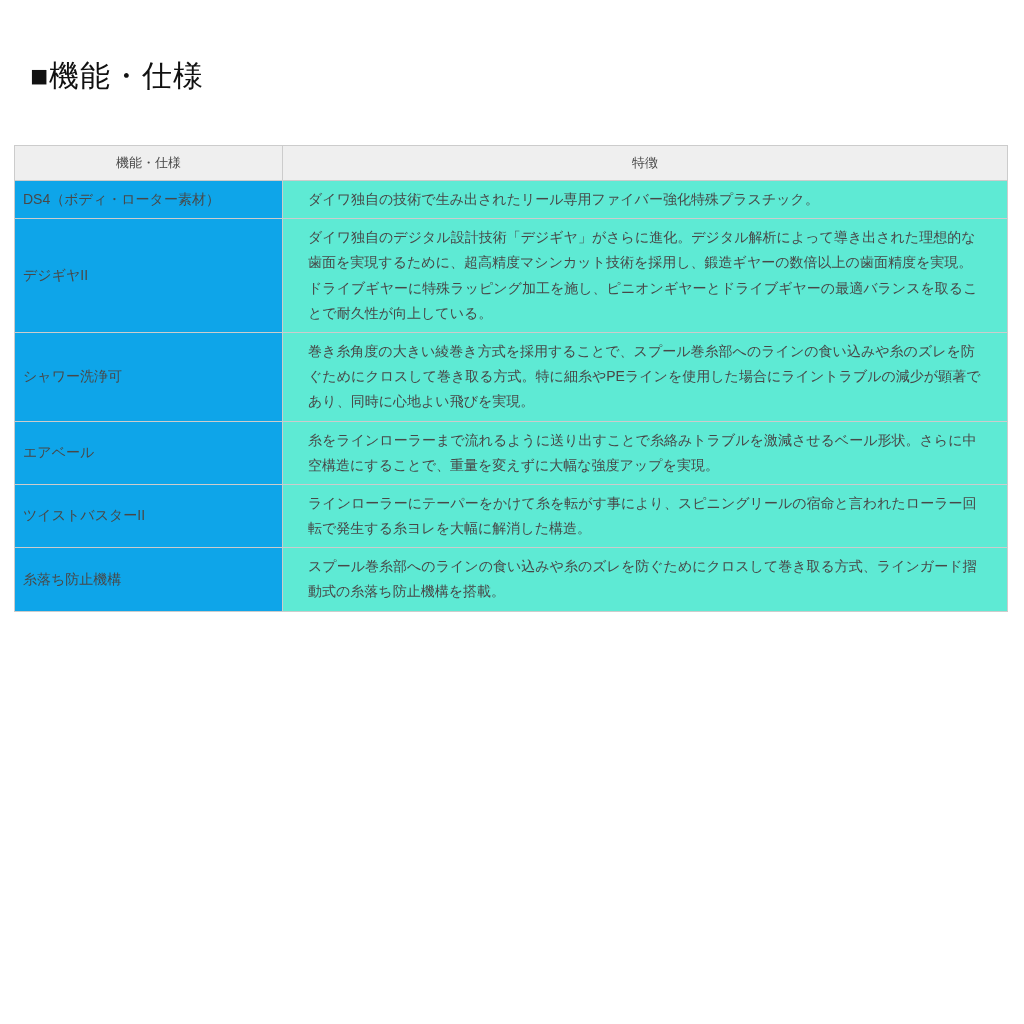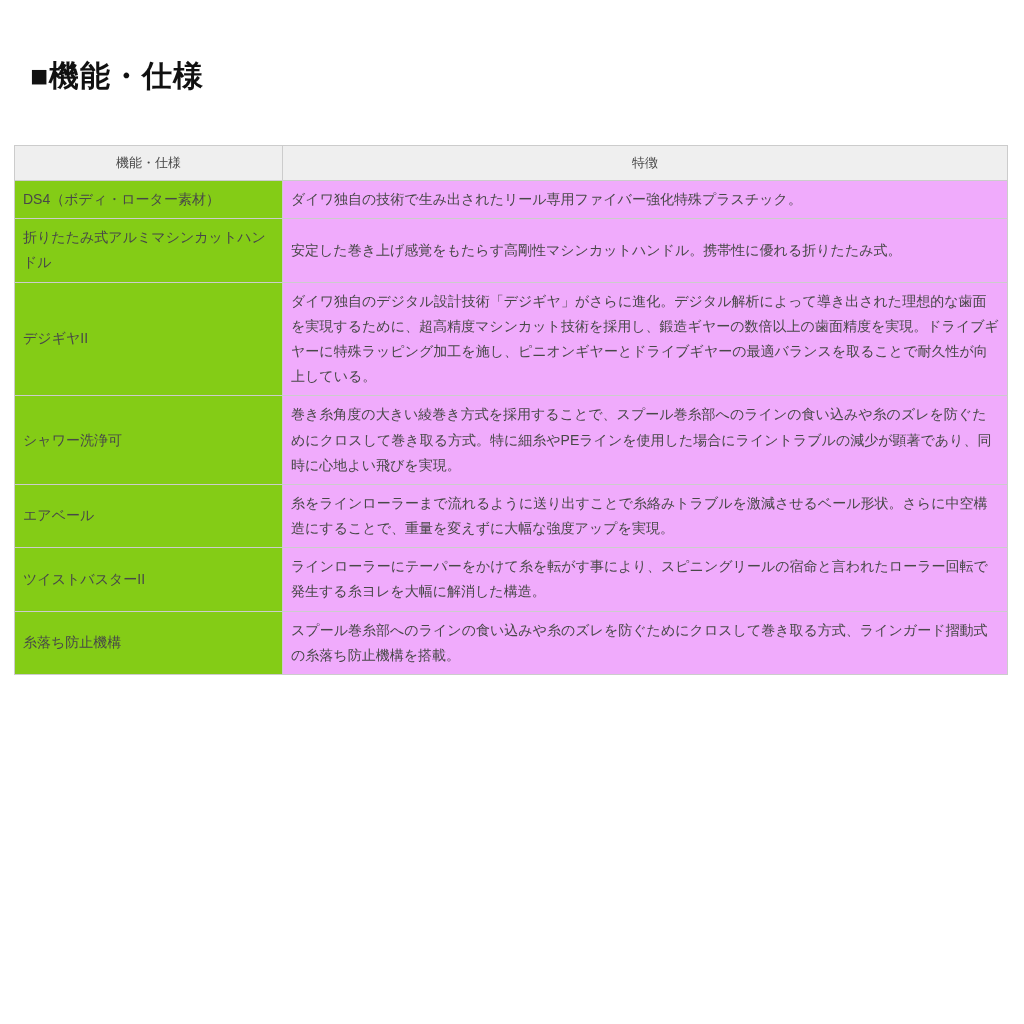--- a/index.html
+++ b/index.html
@@ -7,21 +7,21 @@
     padding: 0;
     background: #ffffff;
     width: 1024px;
     height: 1024px;
     font-family: "Liberation Sans", sans-serif;
     overflow: hidden;
   }
   .page-title {
     margin: 56px 0 0 30px;
     font-size: 30px;
-    font-weight: bold;
+    font-weight: normal;
     color: #111111;
     letter-spacing: 1px;
   }
   table.spec {
     border-collapse: collapse;
     margin: 48px 0 4px 14px;
     width: 994px;
     table-layout: fixed;
   }
   table.spec th,
@@ -33,27 +33,27 @@
   }
   table.spec th {
     background: #efefef;
     font-weight: normal;
     font-size: 13px;
     padding: 8px 4px;
     text-align: center;
   }
   col.feature-col { width: 268px; }
   td.feature {
-    background: #84cc16;
+    background: #0ea5e9;
     padding: 6px 8px;
     line-height: 1.8;
   }
   td.desc {
-    background: #f0abfc;
-    padding: 6px 8px;
+    background: #5eead4;
+    padding: 6px 25px;
     line-height: 1.8;
     word-break: break-all;
   }
 </style>
 </head>
 <body>
 
 <h1 class="page-title">■機能・仕様</h1>
 
 <table class="spec">
@@ -66,24 +66,20 @@
       <th>機能・仕様</th>
       <th>特徴</th>
     </tr>
   </thead>
   <tbody id="spec-body">
       <tr>
         <td class="feature">DS4（ボディ・ローター素材）</td>
         <td class="desc">ダイワ独自の技術で生み出されたリール専用ファイバー強化特殊プラスチック。</td>
       </tr>
       <tr>
-        <td class="feature">折りたたみ式アルミマシンカットハンドル</td>
-        <td class="desc">安定した巻き上げ感覚をもたらす高剛性マシンカットハンドル。携帯性に優れる折りたたみ式。</td>
-      </tr>
-      <tr>
         <td class="feature">デジギヤII</td>
         <td class="desc">ダイワ独自のデジタル設計技術「デジギヤ」がさらに進化。デジタル解析によって導き出された理想的な歯面を実現するために、超高精度マシンカット技術を採用し、鍛造ギヤーの数倍以上の歯面精度を実現。ドライブギヤーに特殊ラッピング加工を施し、ピニオンギヤーとドライブギヤーの最適バランスを取ることで耐久性が向上している。</td>
       </tr>
       <tr>
         <td class="feature">シャワー洗浄可</td>
         <td class="desc">巻き糸角度の大きい綾巻き方式を採用することで、スプール巻糸部へのラインの食い込みや糸のズレを防ぐためにクロスして巻き取る方式。特に細糸やPEラインを使用した場合にライントラブルの減少が顕著であり、同時に心地よい飛びを実現。</td>
       </tr>
       <tr>
         <td class="feature">エアベール</td>
         <td class="desc">糸をラインローラーまで流れるように送り出すことで糸絡みトラブルを激減させるベール形状。さらに中空構造にすることで、重量を変えずに大幅な強度アップを実現。</td>

